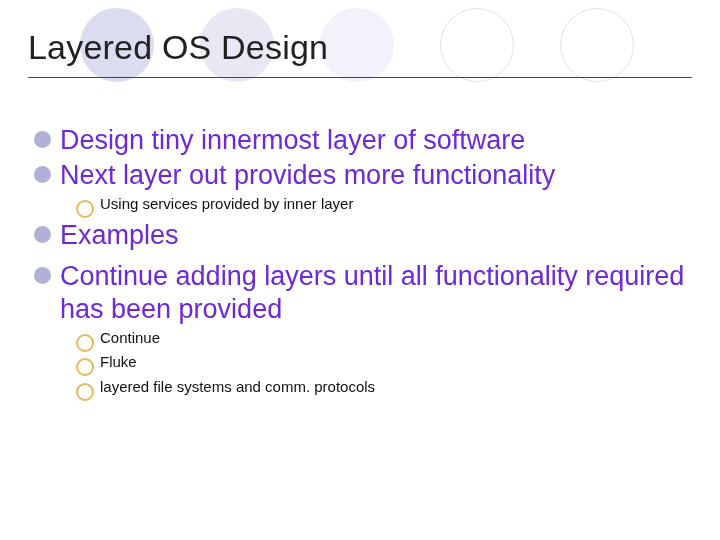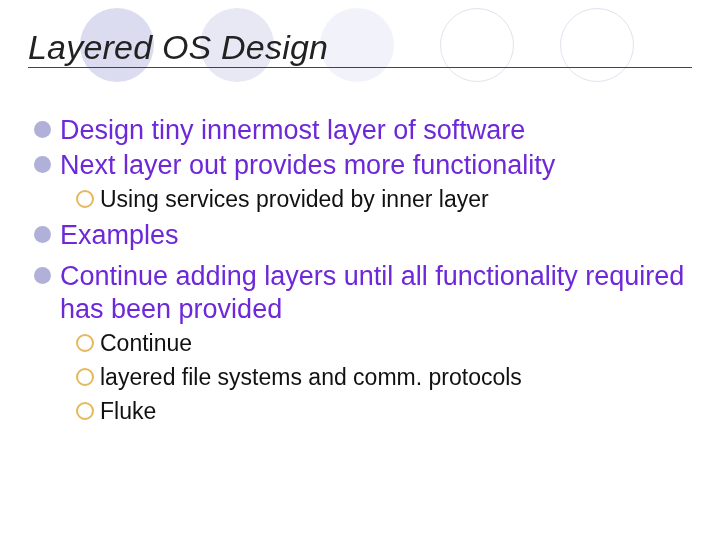--- a/index.html
+++ b/index.html
@@ -34,23 +34,23 @@
 
   .slide {
     position: relative;
     padding: 28px 28px 0 28px;
   }
   .title {
     font-size: 34px;
     font-weight: 400;
     color: #222;
     border-bottom: 1.5px solid #444;
+    padding-bottom: 10px;
     margin-bottom: 46px;
     letter-spacing: 0.2px;
-    font-style: italic;
   }
   .body {
     padding-left: 4px;
   }
   .l1 {
     font-size: 27px;
     color: #6d28d9;
     margin-bottom: 2px;
     position: relative;
     padding-left: 28px;
@@ -60,21 +60,21 @@
     content: "";
     position: absolute;
     left: 2px;
     top: 7px;
     width: 17px;
     height: 17px;
     border-radius: 50%;
     background: #b0b0d8;
   }
   .l2 {
-    font-size: 23px;
+    font-size: 15px;
     color: #111;
     margin: 3px 0 6px 44px;
     position: relative;
     padding-left: 24px;
     line-height: 1.22;
   }
   .l2::before {
     content: "";
     position: absolute;
     left: 0;
@@ -100,16 +100,16 @@
 
 <div class="slide">
   <div class="title">Layered OS Design</div>
   <div class="body">
     <div class="l1">Design tiny innermost layer of software</div>
     <div class="l1">Next layer out provides more functionality</div>
     <div class="l2">Using services provided by inner layer</div>
     <div class="l1">Examples</div>
     <div class="l1 gap-top">Continue adding layers until all functionality required has been provided</div>
     <div class="l2">Continue</div>
+    <div class="l2">Fluke</div>
     <div class="l2">layered file systems and comm. protocols</div>
-    <div class="l2">Fluke</div>
   </div>
 </div>
 
 </body></html>

